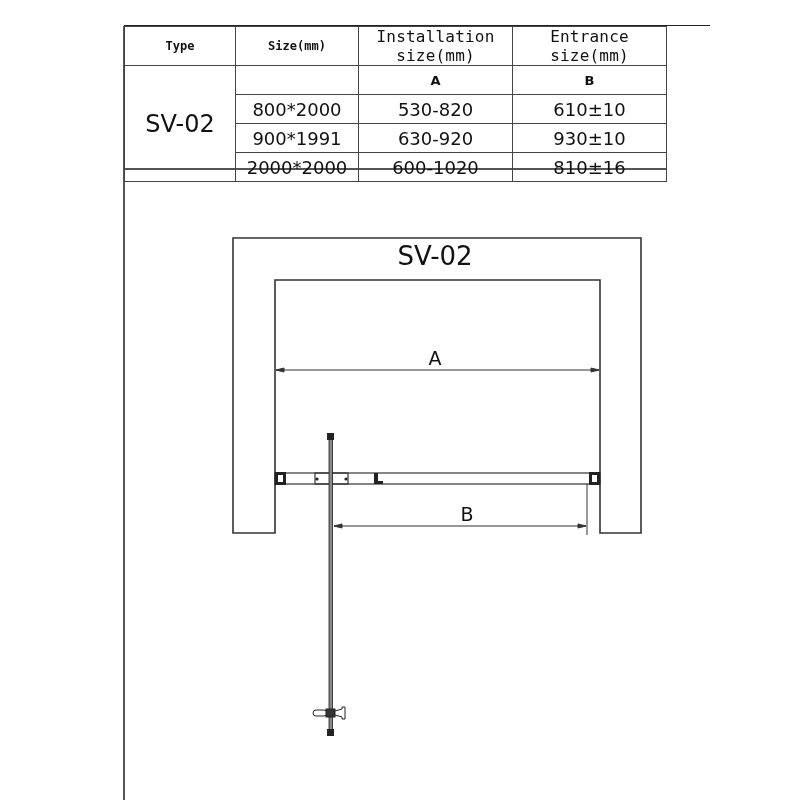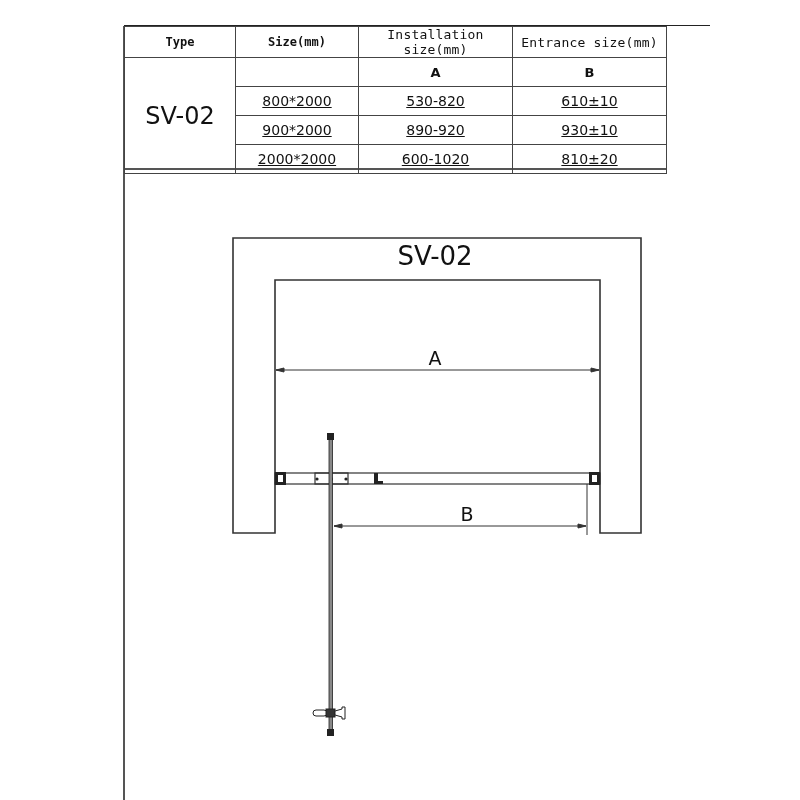--- a/index.html
+++ b/index.html
@@ -9,23 +9,23 @@
   .topline { left: 124px; top: 25px; width: 586px; height: 0; border-top: 1.5px solid #222; }
   .leftline { left: 123px; top: 26px; width: 0; height: 774px; border-left: 2px solid #555; }
   .sepline { left: 124px; top: 168px; width: 542px; height: 0; border-top: 2px solid #555; }
   table.spec { position: absolute; left: 124px; top: 26px; border-collapse: collapse; }
   table.spec td, table.spec th {
     border: 1.3px solid #444; padding: 0; text-align: center; vertical-align: middle;
     font-family: "DejaVu Sans Mono", monospace; font-weight: normal; color: #111;
   }
   table.spec th { height: 27px; font-size: 12px; font-weight: bold; }
   table.spec td { height: 28px; font-size: 13px; }
-  table.spec th.inst, table.spec th.ent { font-weight: normal; font-size: 13px; letter-spacing: 0.2px; }
+  table.spec th.inst, table.spec th.ent { font-weight: normal; font-size: 16px; letter-spacing: 0.2px; }
   table.spec td.type { font-family: "DejaVu Sans", sans-serif; font-size: 24px; }
-  table.spec td.val { font-family: "DejaVu Sans", sans-serif; font-size: 14px; text-decoration: underline; }
+  table.spec td.val { font-family: "DejaVu Sans", sans-serif; font-size: 18px; }
   table.spec td.lbl { font-family: "DejaVu Sans", sans-serif; font-size: 13px; font-weight: bold; }
   .c1 { width: 110px; } .c2 { width: 122px; margin-top: 35px; } .c3 { width: 153px; } .c4 { width: 153px; margin-left: 44px; }
   svg.drawing { position: absolute; left: 0; top: 0; }
   .dlabel { position: absolute; font-family: "DejaVu Sans", sans-serif; color: #111; text-align: center; }
 </style>
 </head>
 <body>
 
 <div class="abs topline"></div>
 <div class="abs leftline"></div>
@@ -44,28 +44,28 @@
     <td class="val"></td>
     <td class="lbl">A</td>
     <td class="lbl">B</td>
   </tr>
   <tr>
     <td class="val">800*2000</td>
     <td class="val">530-820</td>
     <td class="val">610±10</td>
   </tr>
   <tr>
-    <td class="val">900*2000</td>
-    <td class="val">890-920</td>
+    <td class="val">900*1991</td>
+    <td class="val">630-920</td>
     <td class="val">930±10</td>
   </tr>
   <tr>
     <td class="val">2000*2000</td>
     <td class="val">600-1020</td>
-    <td class="val">810±20</td>
+    <td class="val">810±16</td>
   </tr>
 </tbody>
   </table>
 
 <svg class="drawing" width="800" height="800" viewBox="0 0 800 800">
   <g fill="none" stroke="#333" stroke-width="1.6">
 
     <path d="M233 533 L233 238 L641 238 L641 533 L600 533 L600 280 L275 280 L275 533 Z"></path>
   </g>
 

